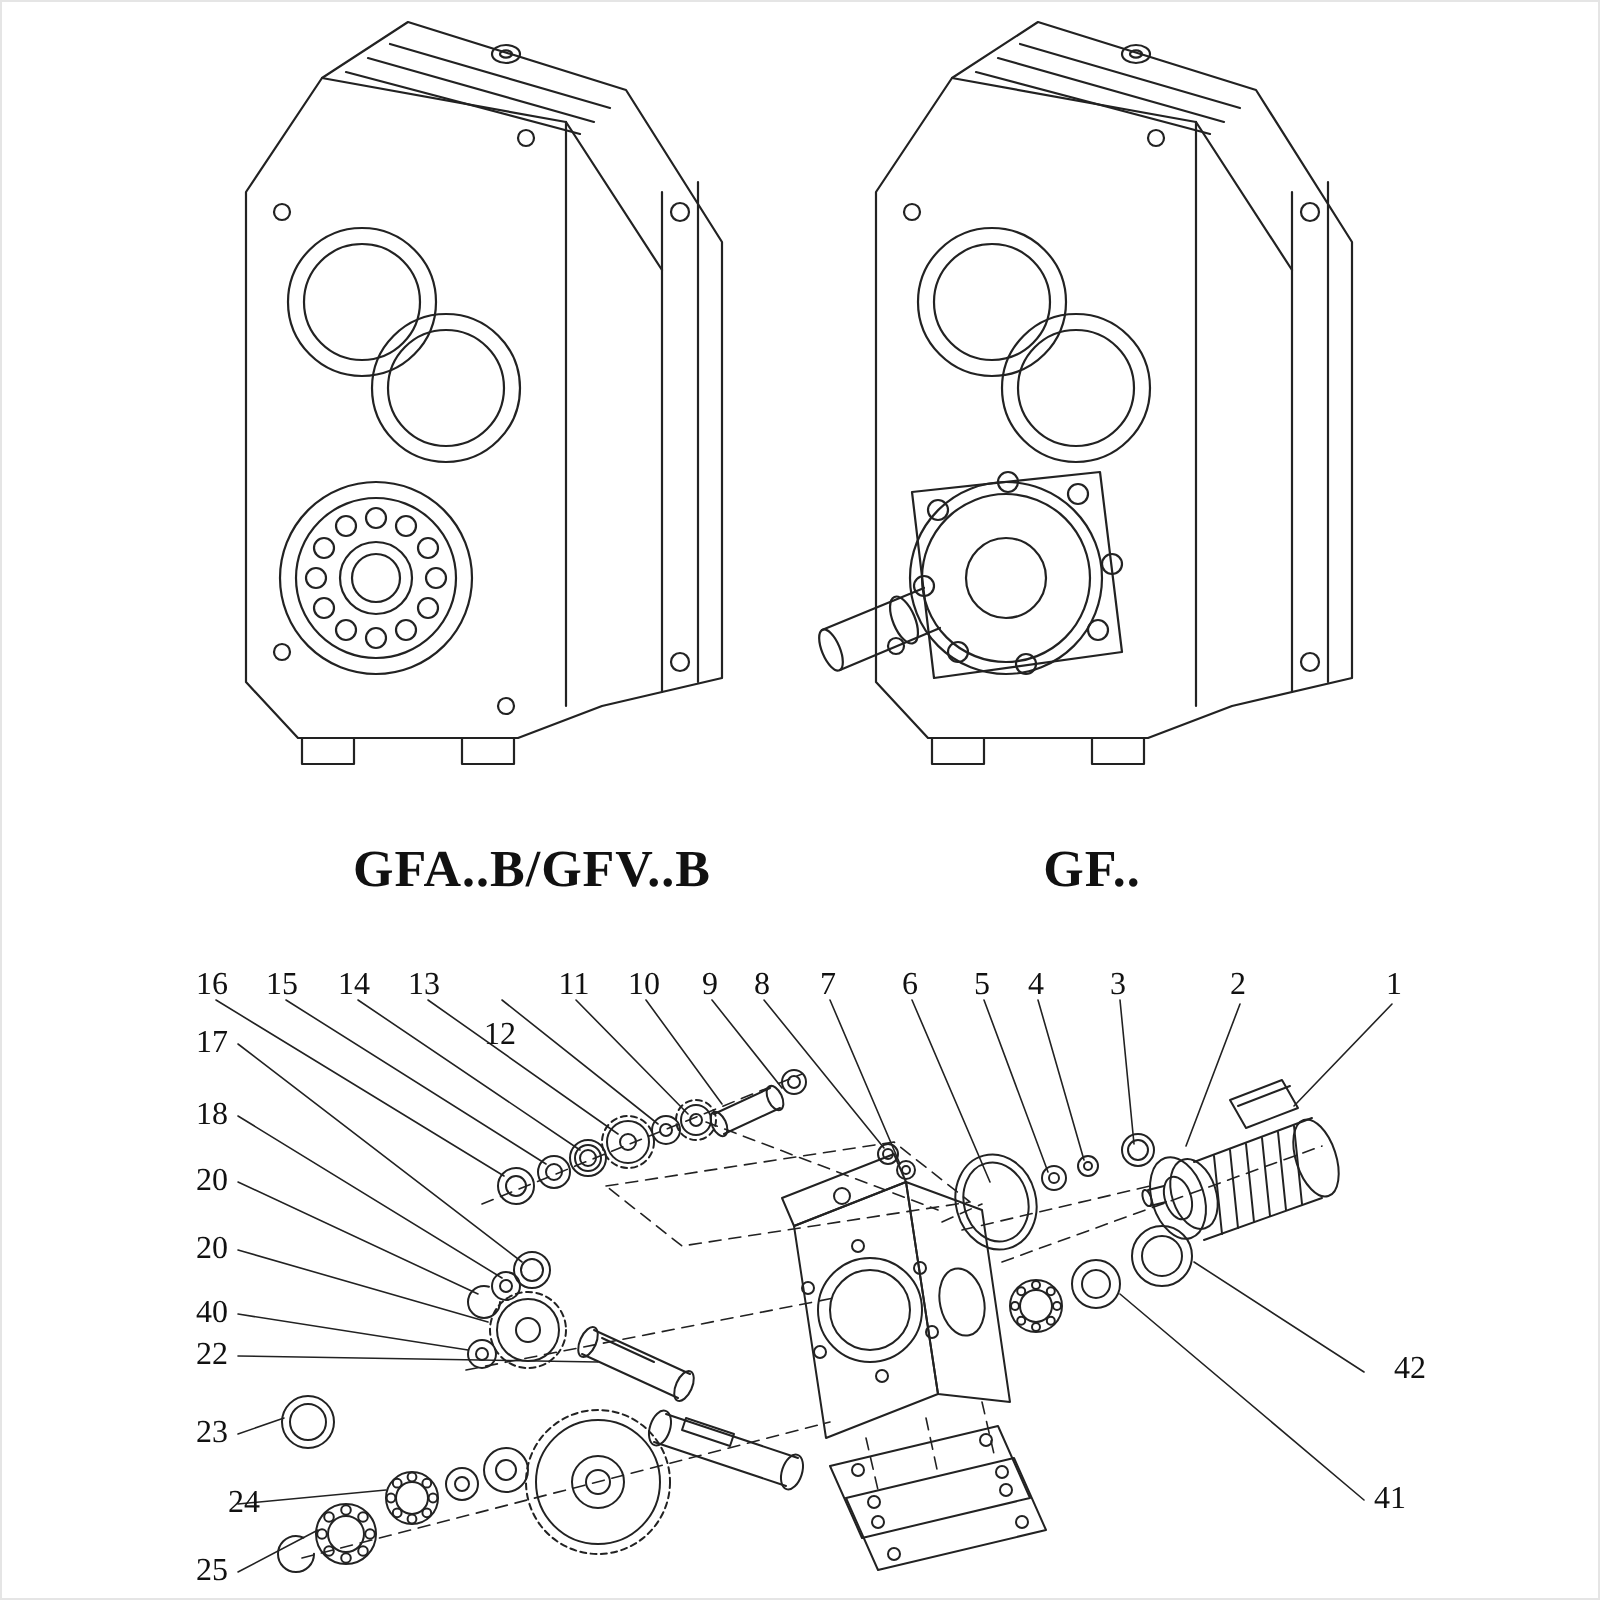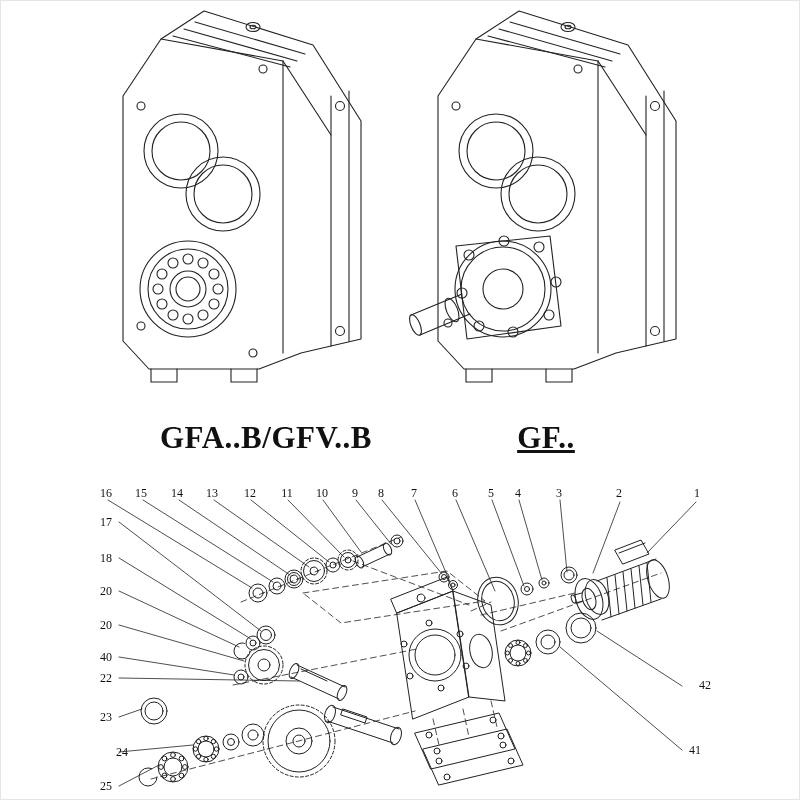--- a/index.html
+++ b/index.html
@@ -13,31 +13,31 @@
     position: relative;
     width: 800px; height: 800px;
     background: #ffffff;
     border: 1px solid #e5e5e5;
     overflow: hidden;
   }
   .art { position: absolute; left: 0; top: 0; }
   .model-label {
     position: absolute;
     font-weight: 700;
-    font-size: 31px;
+    font-size: 26px;
     color: #111;
     text-align: center;
     letter-spacing: 0.5px;
     white-space: nowrap;
   }
   .model-label.left  { left: 120px; top: 419px; width: 290px; }
-  .model-label.right { left: 470px; top: 419px; width: 150px; text-decoration: underline; }
+  .model-label.right { left: 470px; top: 419px; width: 150px; }
   .part-num {
     position: absolute;
-    font-size: 12px;
+    font-size: 16px;
     color: #111;
     transform: translate(-50%, -50%);
     white-space: nowrap;
   }
 </style>
 </head>
 <body>
 
 <div class="page">
 
@@ -341,21 +341,21 @@
     </g>
   </svg>
 
   <div class="model-label left">GFA..B/GFV..B</div>
   <div class="model-label right">GF..</div>
 
   <span class="part-num" style="left:105px;top:492px">16</span>
   <span class="part-num" style="left:140px;top:492px">15</span>
   <span class="part-num" style="left:176px;top:492px">14</span>
   <span class="part-num" style="left:211px;top:492px">13</span>
-  <span class="part-num" style="left:249px;top:492px">12</span>
+  <span class="part-num" style="left:249px;top:517px">12</span>
   <span class="part-num" style="left:286px;top:492px">11</span>
   <span class="part-num" style="left:321px;top:492px">10</span>
   <span class="part-num" style="left:354px;top:492px">9</span>
   <span class="part-num" style="left:380px;top:492px">8</span>
   <span class="part-num" style="left:413px;top:492px">7</span>
   <span class="part-num" style="left:454px;top:492px">6</span>
   <span class="part-num" style="left:490px;top:492px">5</span>
   <span class="part-num" style="left:517px;top:492px">4</span>
   <span class="part-num" style="left:558px;top:492px">3</span>
   <span class="part-num" style="left:618px;top:492px">2</span>

